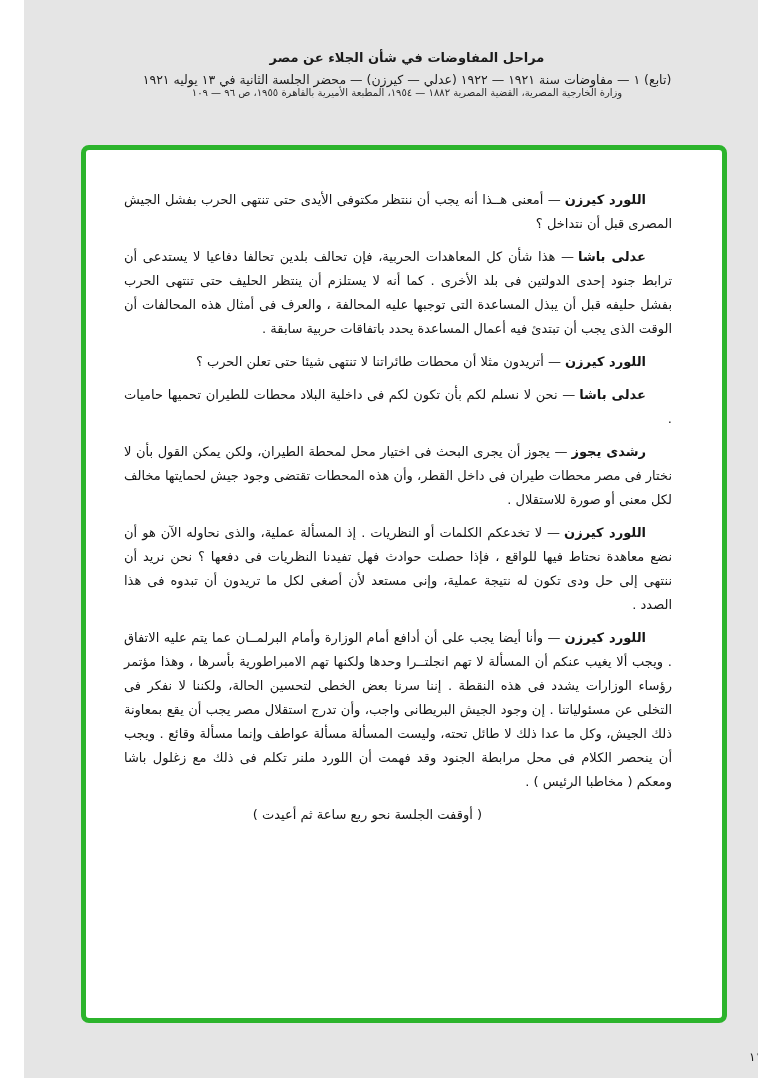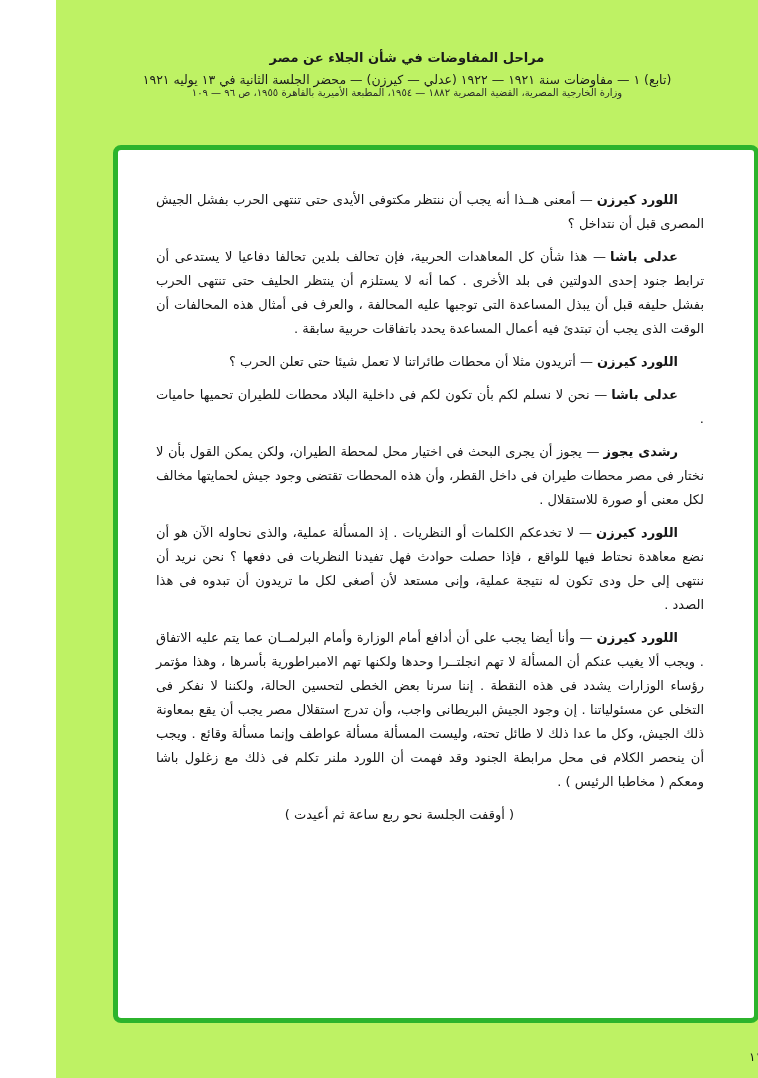--- a/index.html
+++ b/index.html
@@ -9,22 +9,23 @@
     width: 758px;
     height: 1078px;
     overflow: hidden;
     font-family: "DejaVu Sans", sans-serif;
     direction: rtl;
   }
   .page {
     position: relative;
     width: 702px;
     height: 1078px;
-    background: #bef264;
+    background: #e5e5e5;
     color: #1b1b1b;
+    padding-left: 32px;
   }
   .header {
     text-align: center;
     padding-top: 50px;
   }
   .title {
     font-weight: bold;
     font-size: 13px;
     letter-spacing: 0.2px;
   }
@@ -88,21 +89,21 @@
     <div class="source">وزارة الخارجية المصرية، القضية المصرية ١٨٨٢ — ١٩٥٤، المطبعة الأميرية بالقاهرة ١٩٥٥، ص ٩٦ — ١٠٩</div>
   </div>
 
   <div class="frame">
     <div class="text-body">
 
       <p><span class="speaker">اللورد كيرزن</span><span>— أمعنى هــذا أنه يجب أن ننتظر مكتوفى الأيدى حتى تنتهى الحرب بفشل الجيش المصرى قبل أن نتداخل ؟</span></p>
 
       <p><span class="speaker">عدلى باشا</span><span>— هذا شأن كل المعاهدات الحربية، فإن تحالف بلدين تحالفا دفاعيا لا يستدعى أن ترابط جنود إحدى الدولتين فى بلد الأخرى . كما أنه لا يستلزم أن ينتظر الحليف حتى تنتهى الحرب بفشل حليفه قبل أن يبذل المساعدة التى توجبها عليه المحالفة ، والعرف فى أمثال هذه المحالفات أن الوقت الذى يجب أن تبتدئ فيه أعمال المساعدة يحدد باتفاقات حربية سابقة .</span></p>
 
-      <p><span class="speaker">اللورد كيرزن</span><span>— أتريدون مثلا أن محطات طائراتنا لا تعمل شيئا حتى تعلن الحرب ؟</span></p>
+      <p><span class="speaker">اللورد كيرزن</span><span>— أتريدون مثلا أن محطات طائراتنا لا تنتهى شيئا حتى تعلن الحرب ؟</span></p>
 
       <p><span class="speaker">عدلى باشا</span><span>— نحن لا نسلم لكم بأن تكون لكم فى داخلية البلاد محطات للطيران تحميها حاميات .</span></p>
 
       <p><span class="speaker">رشدى يجوز</span><span>— يجوز أن يجرى البحث فى اختيار محل لمحطة الطيران، ولكن يمكن القول بأن لا نختار فى مصر محطات طيران فى داخل القطر، وأن هذه المحطات تقتضى وجود جيش لحمايتها مخالف لكل معنى أو صورة للاستقلال .</span></p>
 
       <p><span class="speaker">اللورد كيرزن</span><span>— لا تخدعكم الكلمات أو النظريات . إذ المسألة عملية، والذى نحاوله الآن هو أن نضع معاهدة نحتاط فيها للواقع ، فإذا حصلت حوادث فهل تفيدنا النظريات فى دفعها ؟ نحن نريد أن ننتهى إلى حل ودى تكون له نتيجة عملية، وإنى مستعد لأن أصغى لكل ما تريدون أن تبدوه فى هذا الصدد .</span></p>
 
 
       <p><span class="speaker">اللورد كيرزن</span><span>— وأنا أيضا يجب على أن أدافع أمام الوزارة وأمام البرلمــان عما يتم عليه الاتفاق . ويجب ألا يغيب عنكم أن المسألة لا تهم انجلتــرا وحدها ولكنها تهم الامبراطورية بأسرها ، وهذا مؤتمر رؤساء الوزارات يشدد فى هذه النقطة . إننا سرنا بعض الخطى لتحسين الحالة، ولكننا لا نفكر فى التخلى عن مسئولياتنا . إن وجود الجيش البريطانى واجب، وأن تدرج استقلال مصر يجب أن يقع بمعاونة ذلك الجيش، وكل ما عدا ذلك لا طائل تحته، وليست المسألة مسألة عواطف وإنما مسألة وقائع . ويجب أن ينحصر الكلام فى محل مرابطة الجنود وقد فهمت أن اللورد ملنر تكلم فى ذلك مع زغلول باشا ومعكم ( مخاطبا الرئيس ) .</span></p>
 

